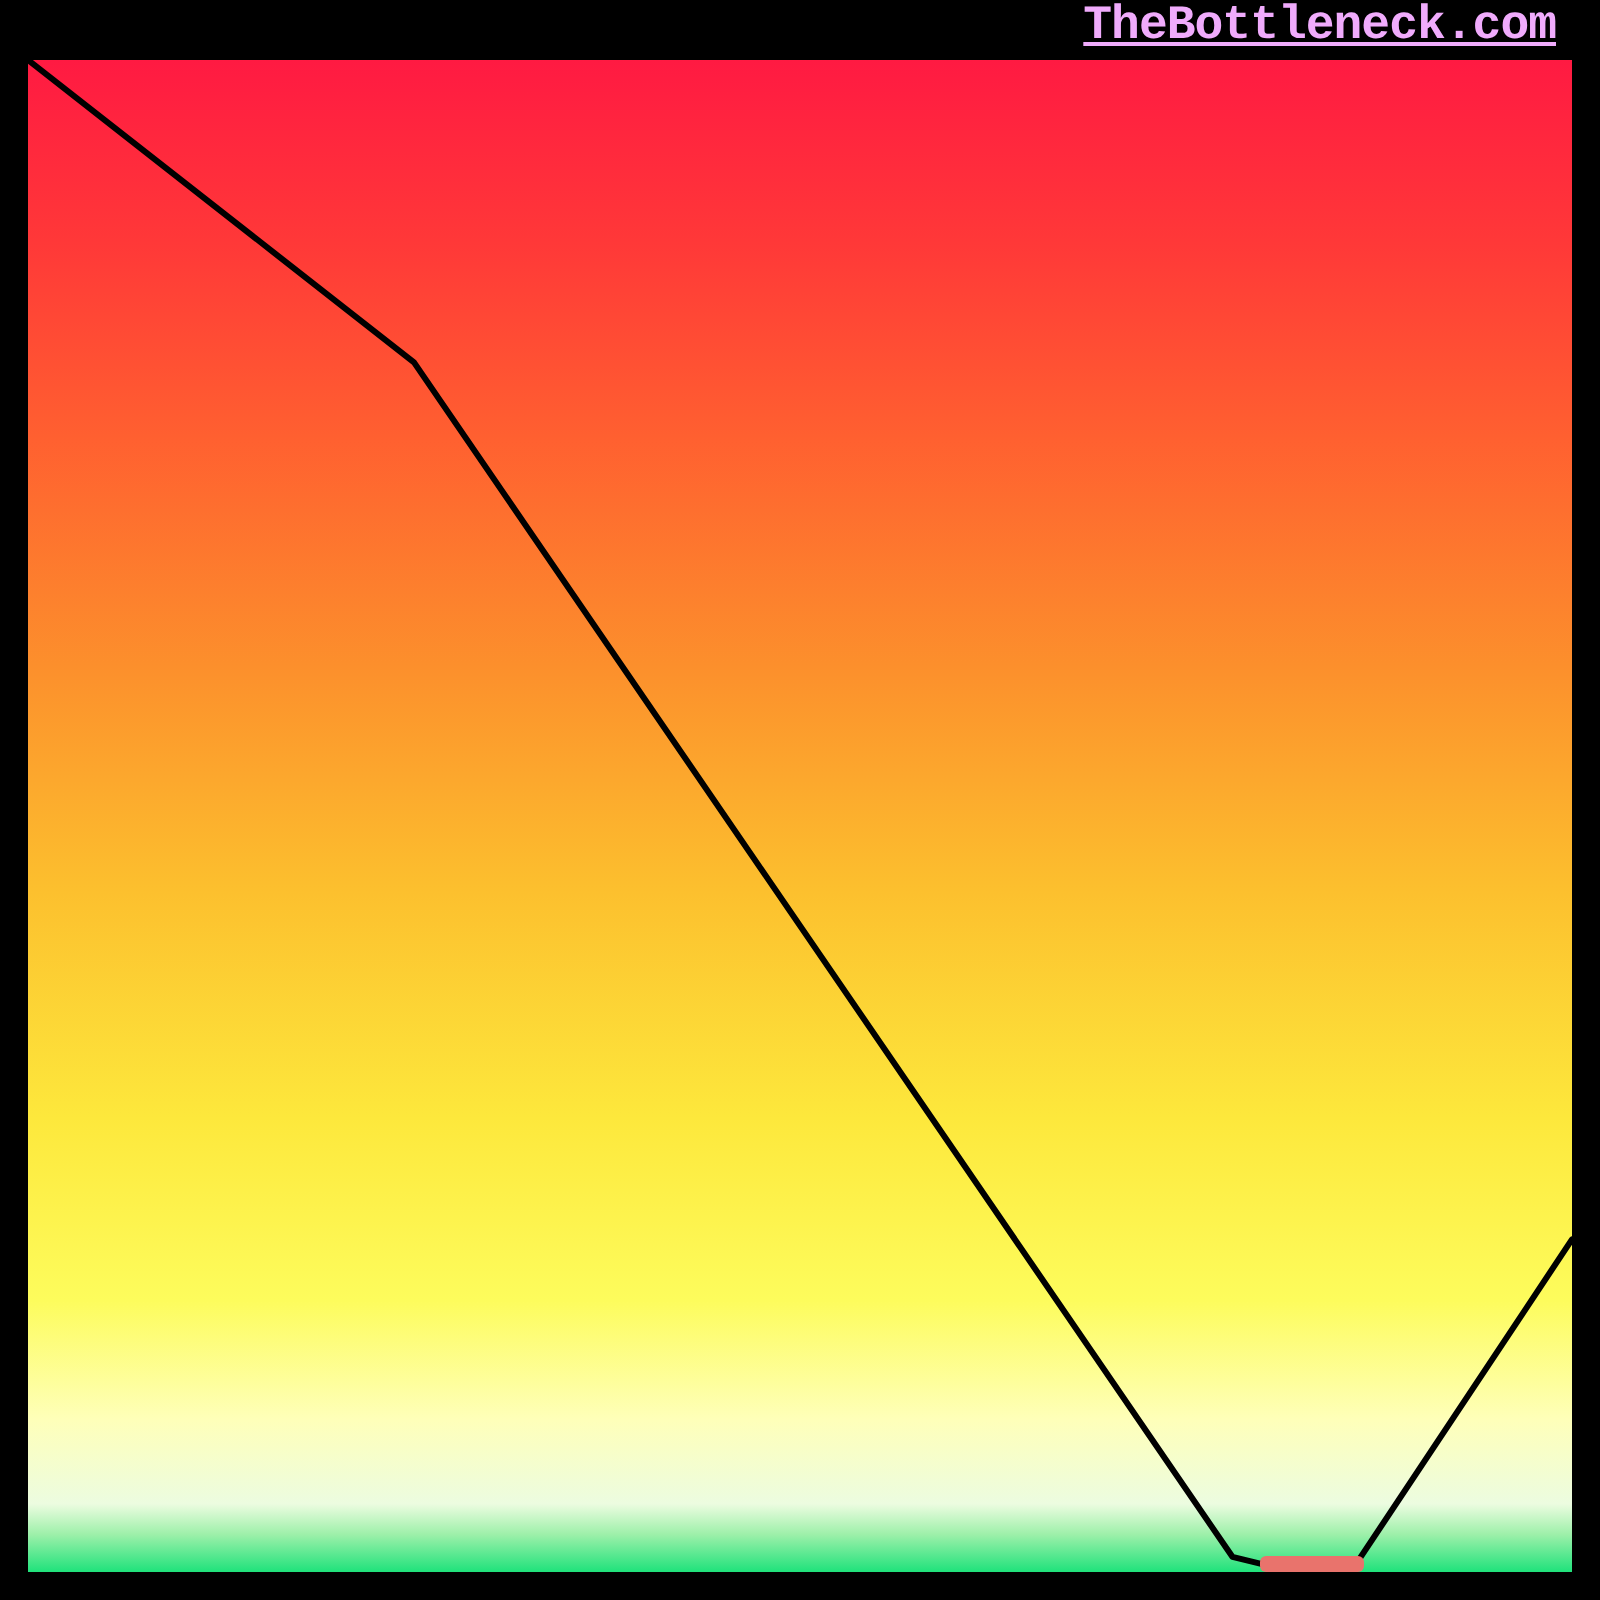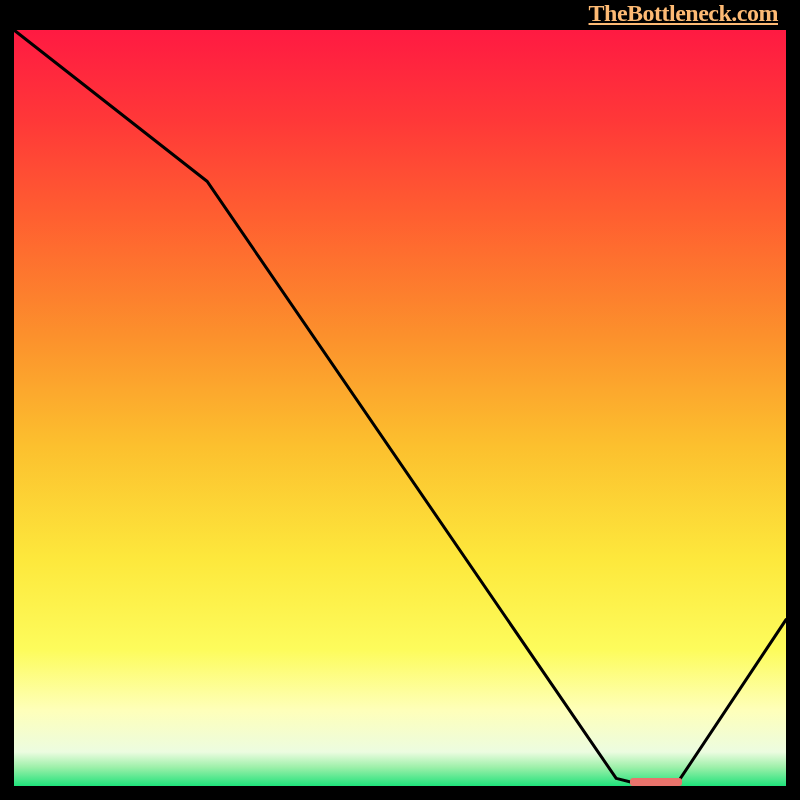--- a/index.html
+++ b/index.html
@@ -8,22 +8,22 @@
     width: 800px;
     height: 800px;
     background: #000000;
     position: relative;
     overflow: hidden;
   }
   .watermark {
     position: absolute;
     top: 0px;
     right: 22px;
-    color: #fdba74;
-    font-family: Liberation Serif, serif;
+    color: #f0abfc;
+    font-family: Liberation Mono, monospace;
     font-size: 24px;
     font-weight: bold;
     z-index: 10;
     letter-spacing: -0.5px;
   }
   .plot-container {
     position: absolute;
     left: 14px;
     top: 30px;
     width: 772px;

